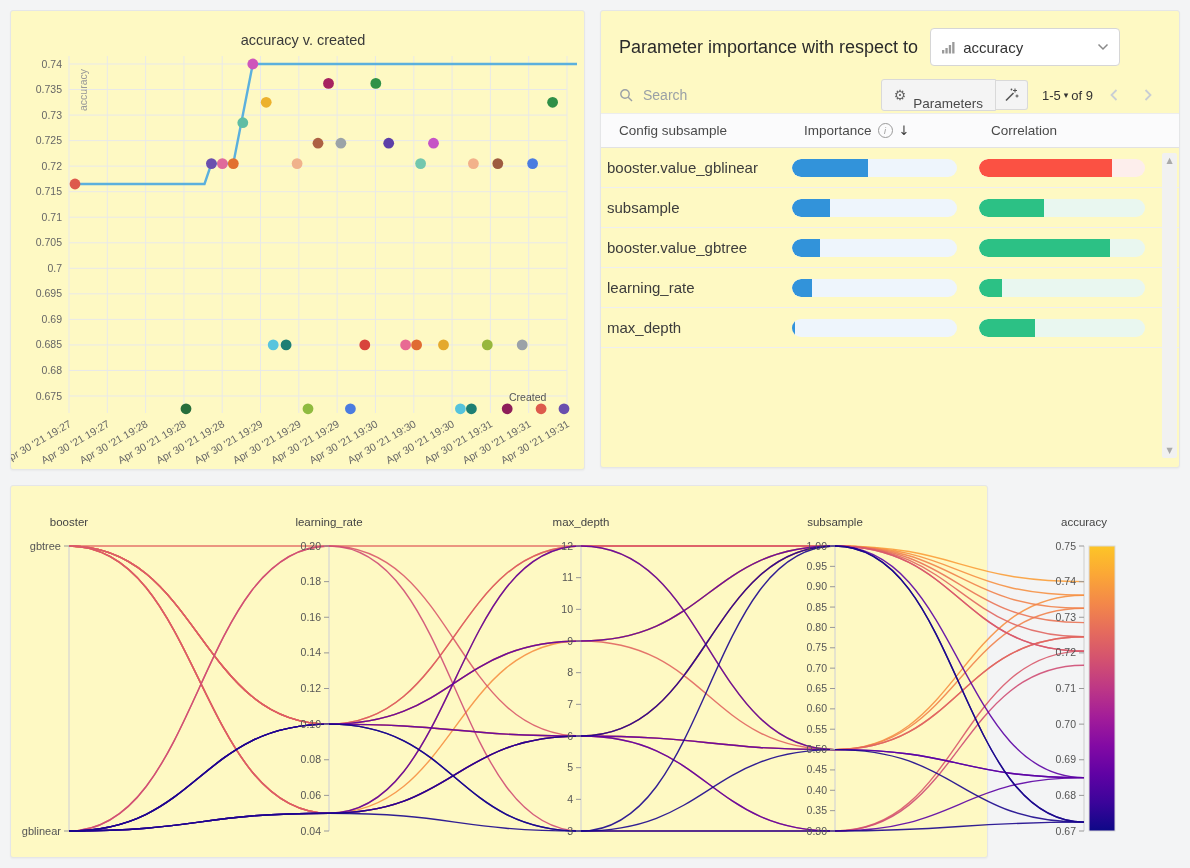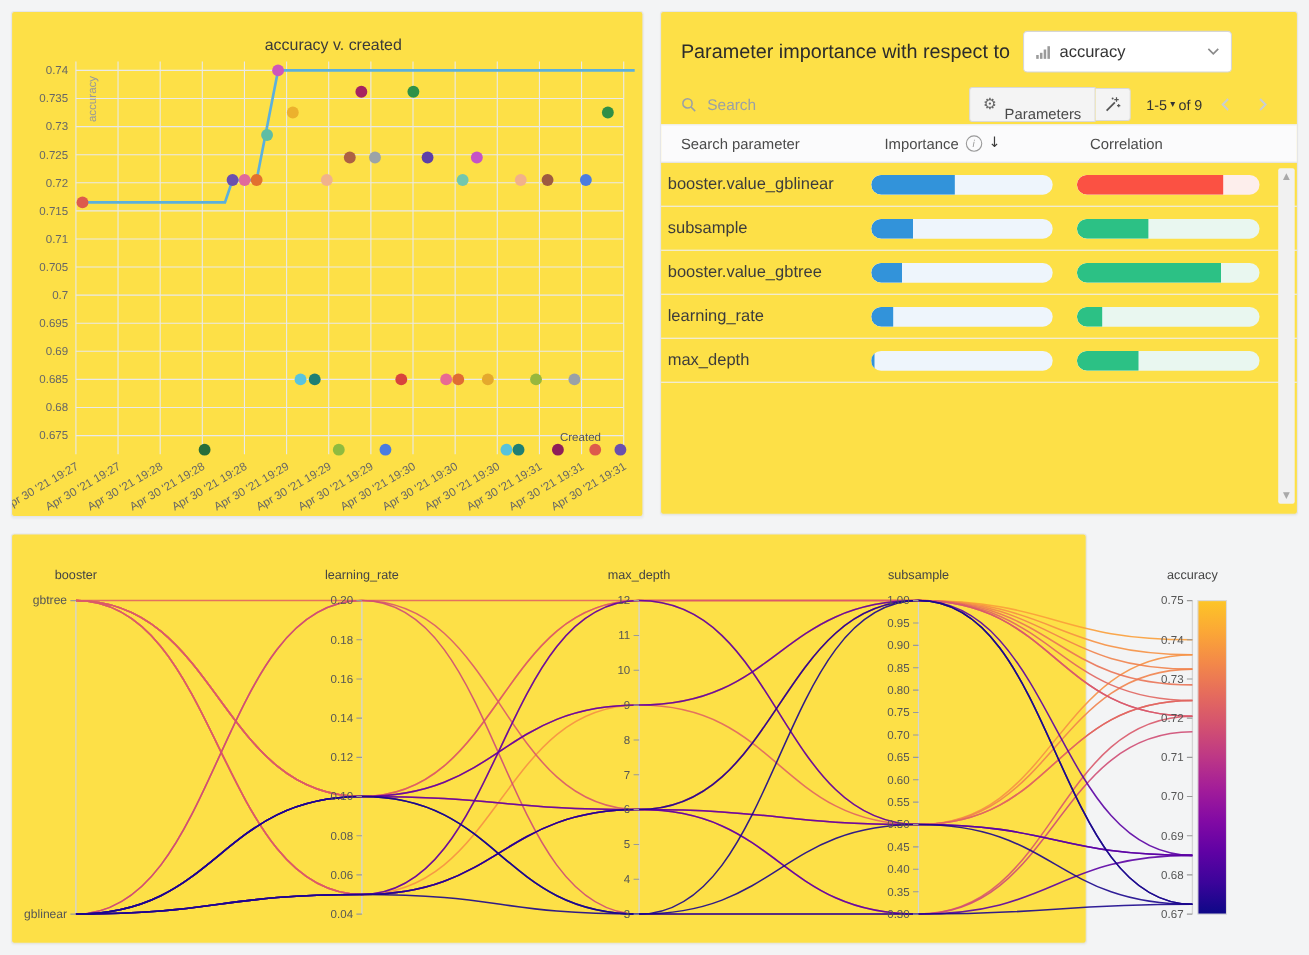--- a/index.html
+++ b/index.html
@@ -1,17 +1,17 @@
 <!DOCTYPE html>
 <html><head>
 <meta charset="utf-8">
 <style>
   html,body{margin:0;padding:0;background:#f3f4f5;width:1190px;height:868px;overflow:hidden;
     font-family:"Liberation Sans","DejaVu Sans",sans-serif;-webkit-font-smoothing:antialiased;}
-  .panel{position:absolute;background:#fde047;border:1px solid #e5e6e8;border-radius:3px;
+  .panel{position:absolute;background:#fef9c3;border:1px solid #e5e6e8;border-radius:3px;
     box-shadow:0 1px 2px rgba(0,0,0,.04);box-sizing:border-box;}
   #scatter-panel{left:10px;top:10px;width:575px;height:460px;}
   #importance-panel{left:600px;top:10px;width:580px;height:458px;}
   #parcoords-panel{left:10px;top:485px;width:978px;height:373px;}
 
   
   .imp-header{display:flex;align-items:center;padding:14px 18px 6px 18px;height:44px;box-sizing:content-box;}
   .imp-title{font-size:18px;color:#2b2b2b;margin-right:12px;white-space:nowrap;}
   .metric-dd{display:flex;align-items:center;border:1px solid #d6d6d6;border-radius:4px;background:#fff;
     height:38px;width:190px;padding:0 10px;box-sizing:border-box;cursor:pointer;}
@@ -201,21 +201,21 @@
         <polyline points="7.5,2 2.5,7 7.5,12" fill="none" stroke="#c9ced4" stroke-width="1.8"></polyline>
       </svg>
     </div>
     <div class="pg-chev">
       <svg width="10" height="14" viewBox="0 0 10 14">
         <polyline points="2.5,2 7.5,7 2.5,12" fill="none" stroke="#c9ced4" stroke-width="1.8"></polyline>
       </svg>
     </div>
   </div>
   <div class="thead">
-    <div class="th">Search parameter</div>
+    <div class="th">Config subsample</div>
     <div class="th">
       <span>Importance</span>
       <span class="info-i">i</span>
       <span class="sort-arrow">↓</span>
     </div>
     <div class="th">Correlation</div>
   </div>
   <div id="rows">
       <div class="trow">
         <div class="pname">booster.value_gblinear</div>

